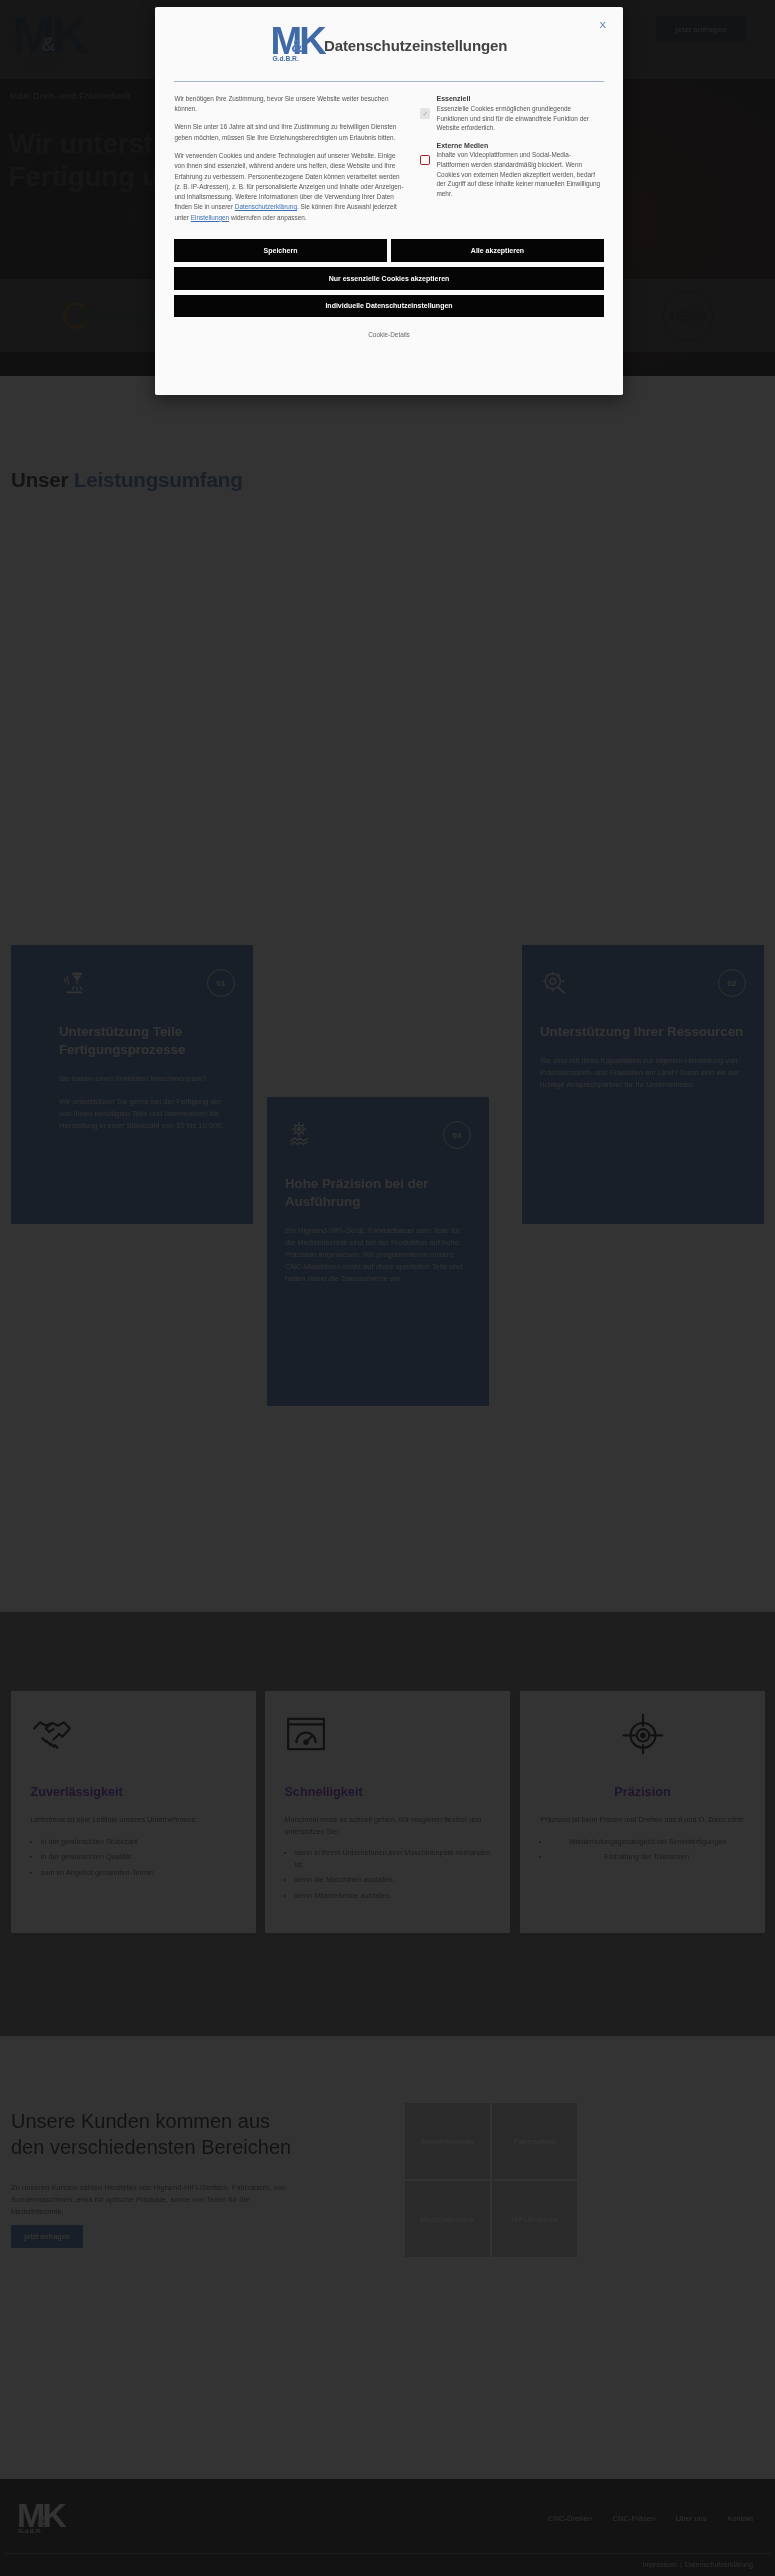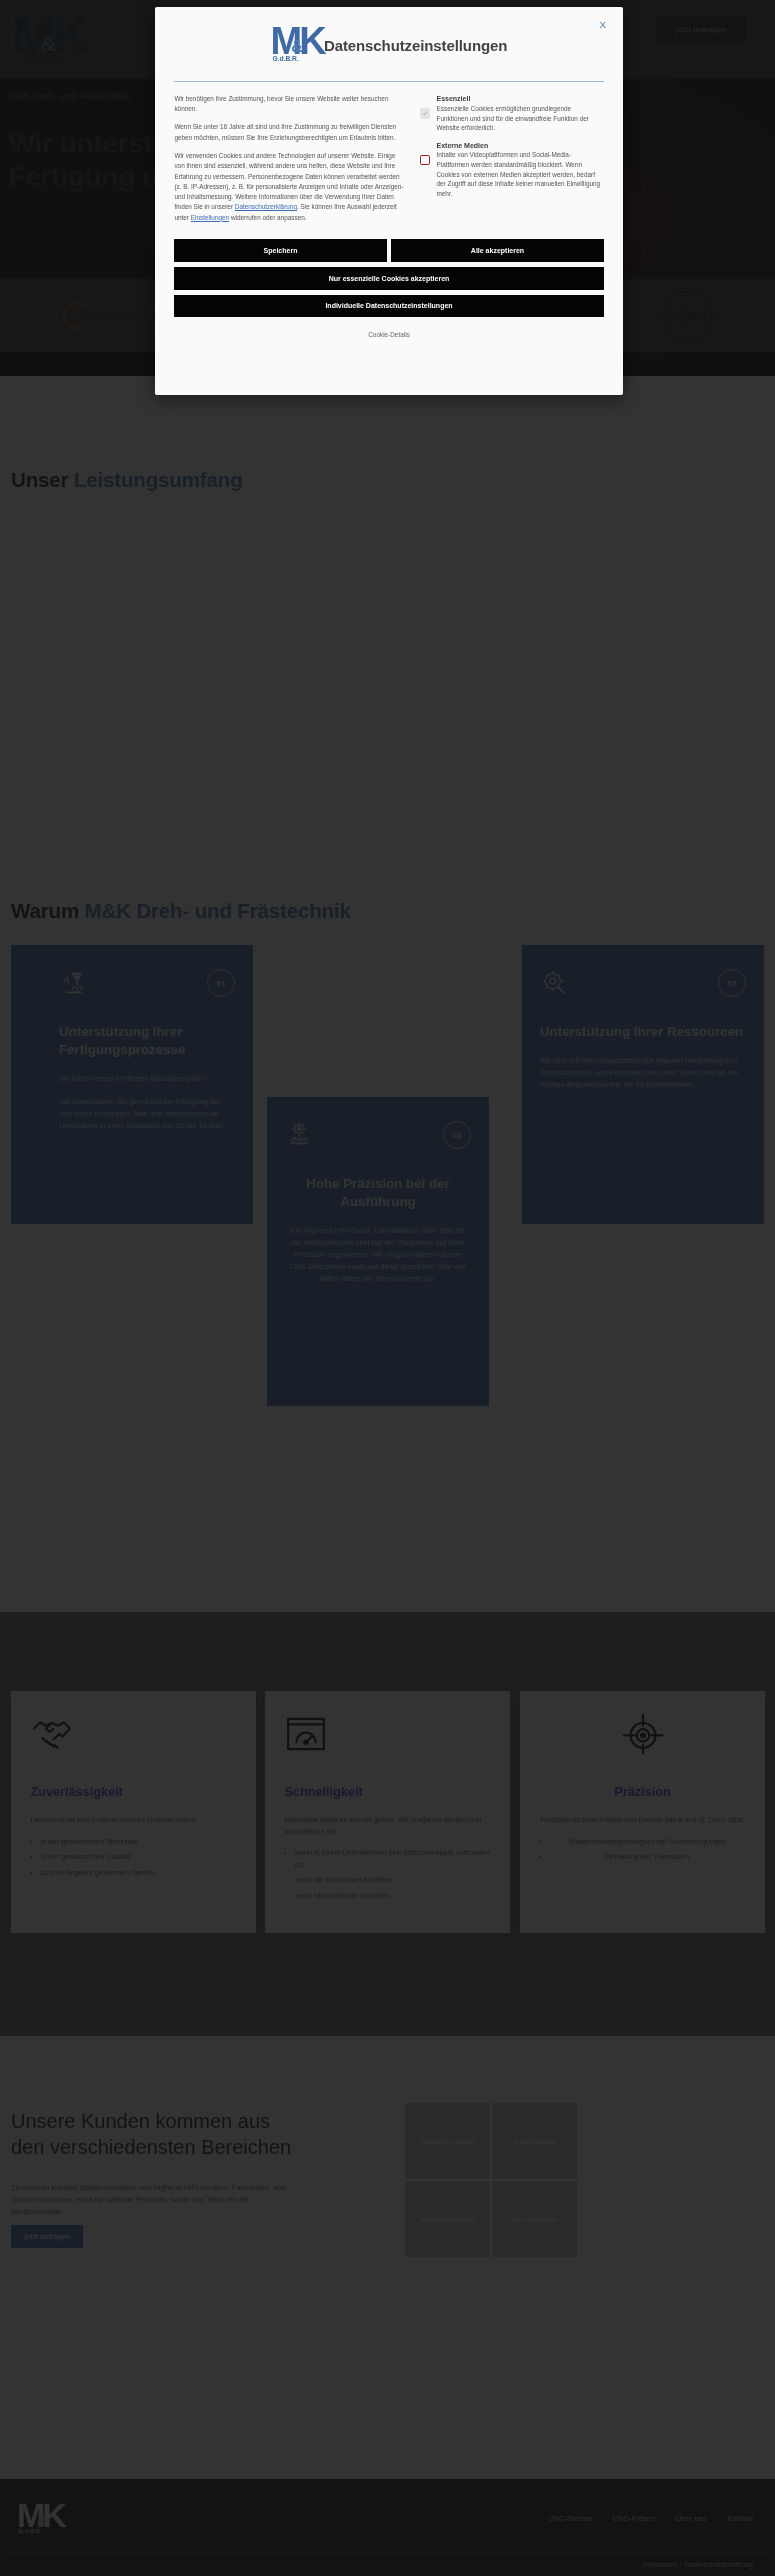--- a/index.html
+++ b/index.html
@@ -131,21 +131,21 @@
   .card-blue h3 {
     margin:0 0 14.5px; font-size:13.3px; line-height:17.6px; font-weight:bold;
   }
   .card-blue p {
     margin:0 0 11px; font-size:7.6px; line-height:12px; color:#e8eef6;
   }
   .card-blue p:last-child { margin-bottom:0; }
 
   #card-1 { left:11px; top:139px; width:242px; height:279px;padding-left:48px; }
   #card-2 { left:522px; top:139px; width:242px; height:279px; }
-  #card-3 { left:267px; top:291px; width:222px; height:309px;text-align:center; }
+  #card-3 { left:267px; top:291px; width:222px; height:309px; }
 
   
   .sec-vorteile {
     position:absolute; left:0; top:1612px; width:776px; height:424px;
     background:#6e6e6e;
   }
   .sec-vorteile .h2-dual { position:absolute; left:11px; top:79px; color:#fff; }
   .sec-vorteile .h2-dual .accent { color:#4472ab; }
 
   .card-white {
@@ -306,37 +306,34 @@
   <path d="M12 2.5c-.9 0-1.7.3-2.2 1l-.7 1.2-1.4-.2c-.8-.1-1.6.2-2.2.8s-.9 1.4-.8 2.2l.2 1.4-1.2.7c-.7.5-1 1.3-1 2.2s.3 1.7 1 2.2l1.2.7-.2 1.4c-.1.8.2 1.6.8 2.2s1.4.9 2.2.8l1.4-.2.7 1.2c.5.7 1.3 1 2.2 1s1.7-.3 2.2-1l.7-1.2 1.4.2c.8.1 1.6-.2 2.2-.8s.9-1.4.8-2.2l-.2-1.4 1.2-.7c.7-.5 1-1.3 1-2.2s-.3-1.7-1-2.2l-1.2-.7.2-1.4c.1-.8-.2-1.6-.8-2.2s-1.4-.9-2.2-.8l-1.4.2-.7-1.2c-.5-.7-1.3-1-2.2-1zm0 6a3.5 3.5 0 110 7 3.5 3.5 0 010-7z"></path>
 </svg>
 
 <section class="sec-leistung">
   <h2 class="h2-dual">
     <span>Unser </span><span class="accent">Leistungsumfang</span>
   </h2>
 </section>
 
 <section class="sec-warum">
-  <h2 class="h2-dual">
-    <span>Warum </span><span class="accent">M&amp;K Dreh- und Frästechnik</span>
-  </h2>
 
   <article class="card-blue" id="card-1">
     <div class="icon-row">
       <svg class="card-icon" viewBox="0 0 48 48" fill="none" stroke="currentColor" stroke-width="2.2" stroke-linecap="round">
         <rect x="23" y="6" width="16" height="5" fill="currentColor" stroke="none"></rect>
         <path d="M24 12h14l-6 7h-2z" fill="currentColor" stroke="none"></path>
         <path d="M31 19v7"></path>
         <path d="M26 30l-3 5M31 31v5M36 30l3 5"></path>
         <path d="M14 40h24" stroke-width="3"></path>
         <path d="M13 12c3 2 0 5 2 7s0 5 1 7M9 16c3 2 0 5 2 7" opacity=".9"></path>
       </svg>
       <span class="badge-num">01</span>
     </div>
-    <h3>Unterstützung Ihrer Fertigungsprozesse</h3>
+    <h3>Unterstützung Teile Fertigungsprozesse</h3>
     <p>Sie haben einen limitierten Maschinenpark?</p>
     <p>Wir unterstützen Sie gerne bei der Fertigung der von Ihnen benötigten Teile und übernehmen die Herstellung in einer Stückzahl von 10 bis 10.000.</p>
   </article>
 
   <article class="card-blue" id="card-2">
     <div class="icon-row">
       <svg class="card-icon" viewBox="0 0 48 48" fill="none" stroke="currentColor" stroke-width="2.2" stroke-linecap="round">
         <circle cx="22" cy="21" r="13"></circle>
         <circle cx="22" cy="21" r="5"></circle>
         <path d="M22 8v-3M22 37v-3M9 21H6M38 21h3M13 12l-2-2M31 30l2 2M31 12l2-2M13 30l-2 2"></path>

